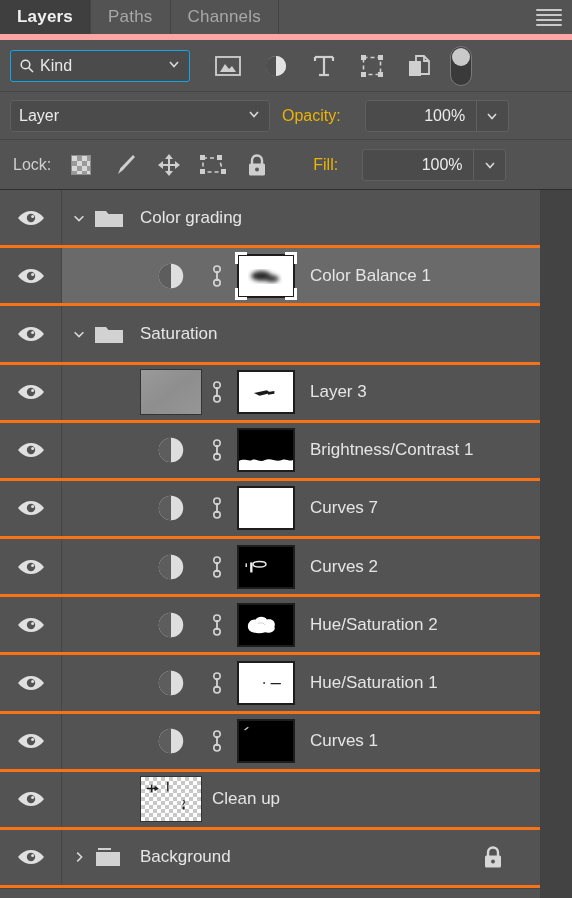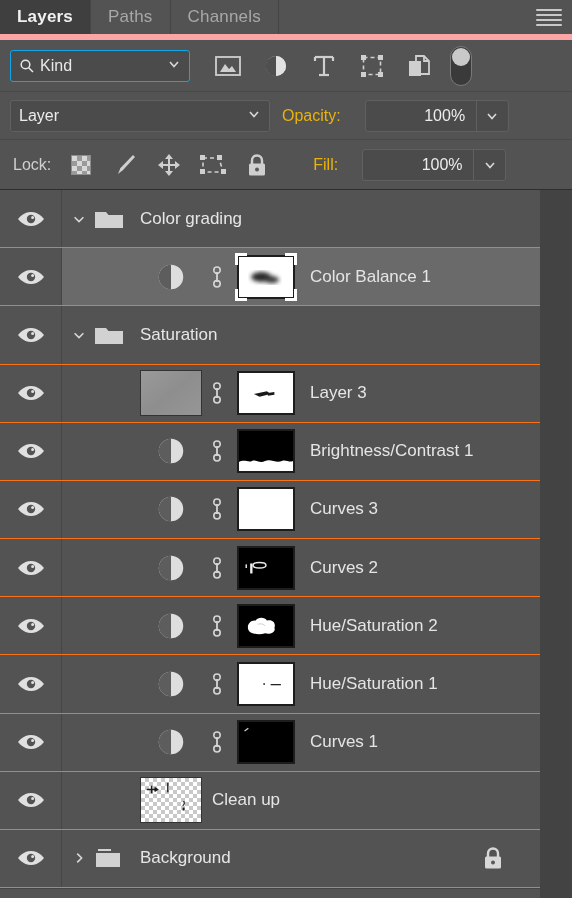--- a/index.html
+++ b/index.html
@@ -97,21 +97,21 @@
     background-color: #d8d8d8; border: 1px solid #8d8d8d;
   }
 
   
   .list-wrap { flex: 1; display: flex; position: relative; overflow: hidden; background: #535353; }
   .list { flex: 1; display: flex; flex-direction: column; }
   .scrollbar { width: 32px; background: #434343; }
 
   .layer-row {
     height: 60px; display: flex; align-items: center;
-    border-bottom: 1px solid #f97316; background: #535353; position: relative;
+    border-bottom: 3px solid #f97316; background: #535353; position: relative;
   }
   .layer-row.selected { background: #6a6a6a; }
   .layer-row.selected .eyecell { background: #535353; }
   .eyecell {
     width: 62px; height: 100%; display: flex; align-items: center; justify-content: center;
     border-right: 1px solid #464646; flex: 0 0 62px;
   }
   .rowbody { flex: 1; display: flex; align-items: center; height: 100%; padding-left: 10px; min-width: 0; }
   .disc {
     width: 14px; display: flex; align-items: center; justify-content: center;
@@ -494,21 +494,21 @@
               <line x1="8" y1="8" x2="8" y2="18" stroke="#d5d5d5" stroke-width="1.8"></line>
             </svg>
           </span>
           <span class="maskcell">
             <span class="mask-thumb">
               <svg width="100%" height="100%" viewBox="0 0 58 44" preserveAspectRatio="none">
                 <rect width="58" height="44" fill="#ffffff"></rect>
               </svg>
             </span>
           </span>
-          <span class="layer-name">Curves 3</span>
+          <span class="layer-name">Curves 7</span>
         </div>
       </div>
 
       <div class="layer-row">
         <div class="eyecell">
           <svg width="30" height="20" viewBox="0 0 30 20">
             <path d="M15 3 C7 3 2 10 2 10 C2 10 7 17 15 17 C23 17 28 10 28 10 C28 10 23 3 15 3 Z" fill="#e0e0e0"></path>
             <circle cx="15" cy="10" r="4.2" fill="#535353"></circle>
             <circle cx="16.6" cy="8.6" r="1.5" fill="#e0e0e0"></circle>
           </svg>

